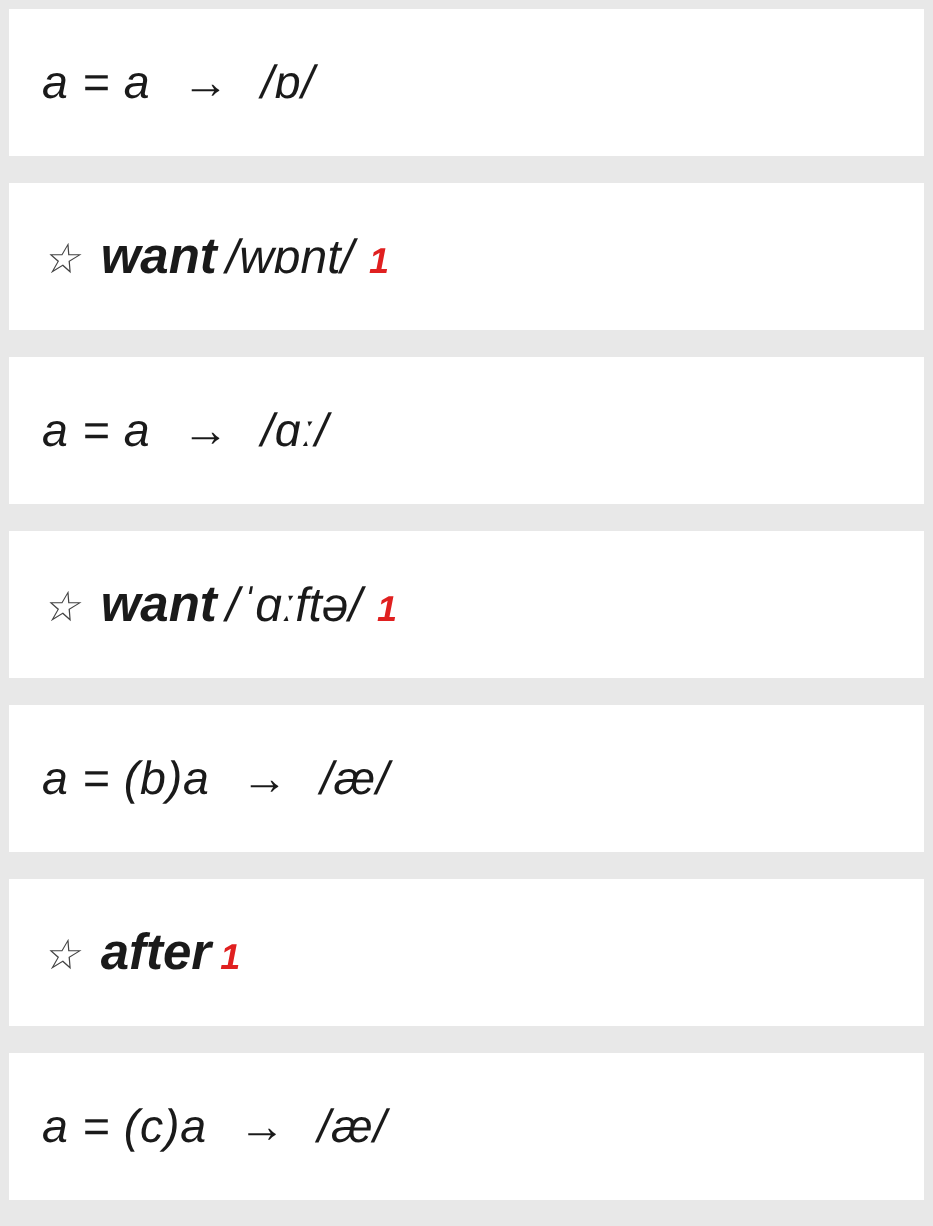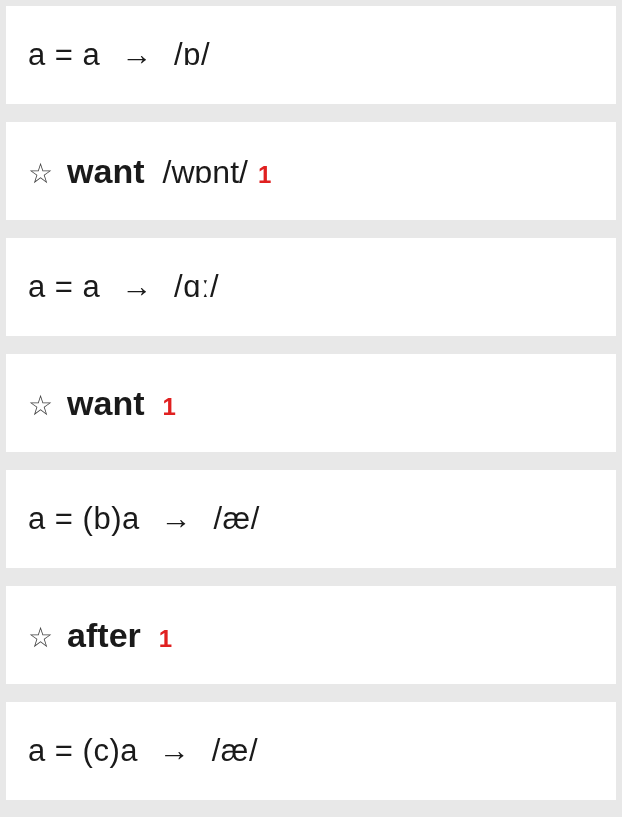--- a/index.html
+++ b/index.html
@@ -14,20 +14,21 @@
       font-family: Arial, Helvetica, sans-serif;
       padding: 6px;
     }
     .card {
       background: #ffffff;
       margin-bottom: 18px;
       padding: 28px 22px;
       min-height: 98px;
       display: flex;
       align-items: center;
+      font-style: italic;
     }
     .card:last-child {
       margin-bottom: 0;
     }
     .rule-text {
       font-size: 31px;
       color: #1a1a1a;
       letter-spacing: 0.5px;
     }
     .arrow {
@@ -40,21 +41,21 @@
       font-size: 28px;
       color: #444;
       margin-right: 14px;
       display: inline-block;
       vertical-align: middle;
     }
     .word {
       font-size: 34px;
       font-weight: bold;
       color: #1a1a1a;
-      margin-right: 18px;
+      margin-right: 6px;
     }
     .ipa {
       font-size: 32px;
       color: #1a1a1a;
       font-family: 'Lucida Sans Unicode', 'Arial Unicode MS', sans-serif;
       margin-right: 10px;
     }
     .badge {
       font-size: 24px;
       font-weight: bold;
@@ -90,20 +91,21 @@
     <span>a = a</span>
     <span class="arrow">→</span>
     <span class="pron">/ɑː/</span>
   </span>
 </div>
 
 <div class="card">
   <div class="word-row">
     <span class="star">☆</span>
     <span class="word">want</span>
+    <span class="ipa">/ˈɑːftə/</span>
     <span class="badge">1</span>
   </div>
 </div>
 
 <div class="card">
   <span class="rule-text">
     <span>a = (b)a</span>
     <span class="arrow">→</span>
     <span class="pron">/æ/</span>
   </span>

